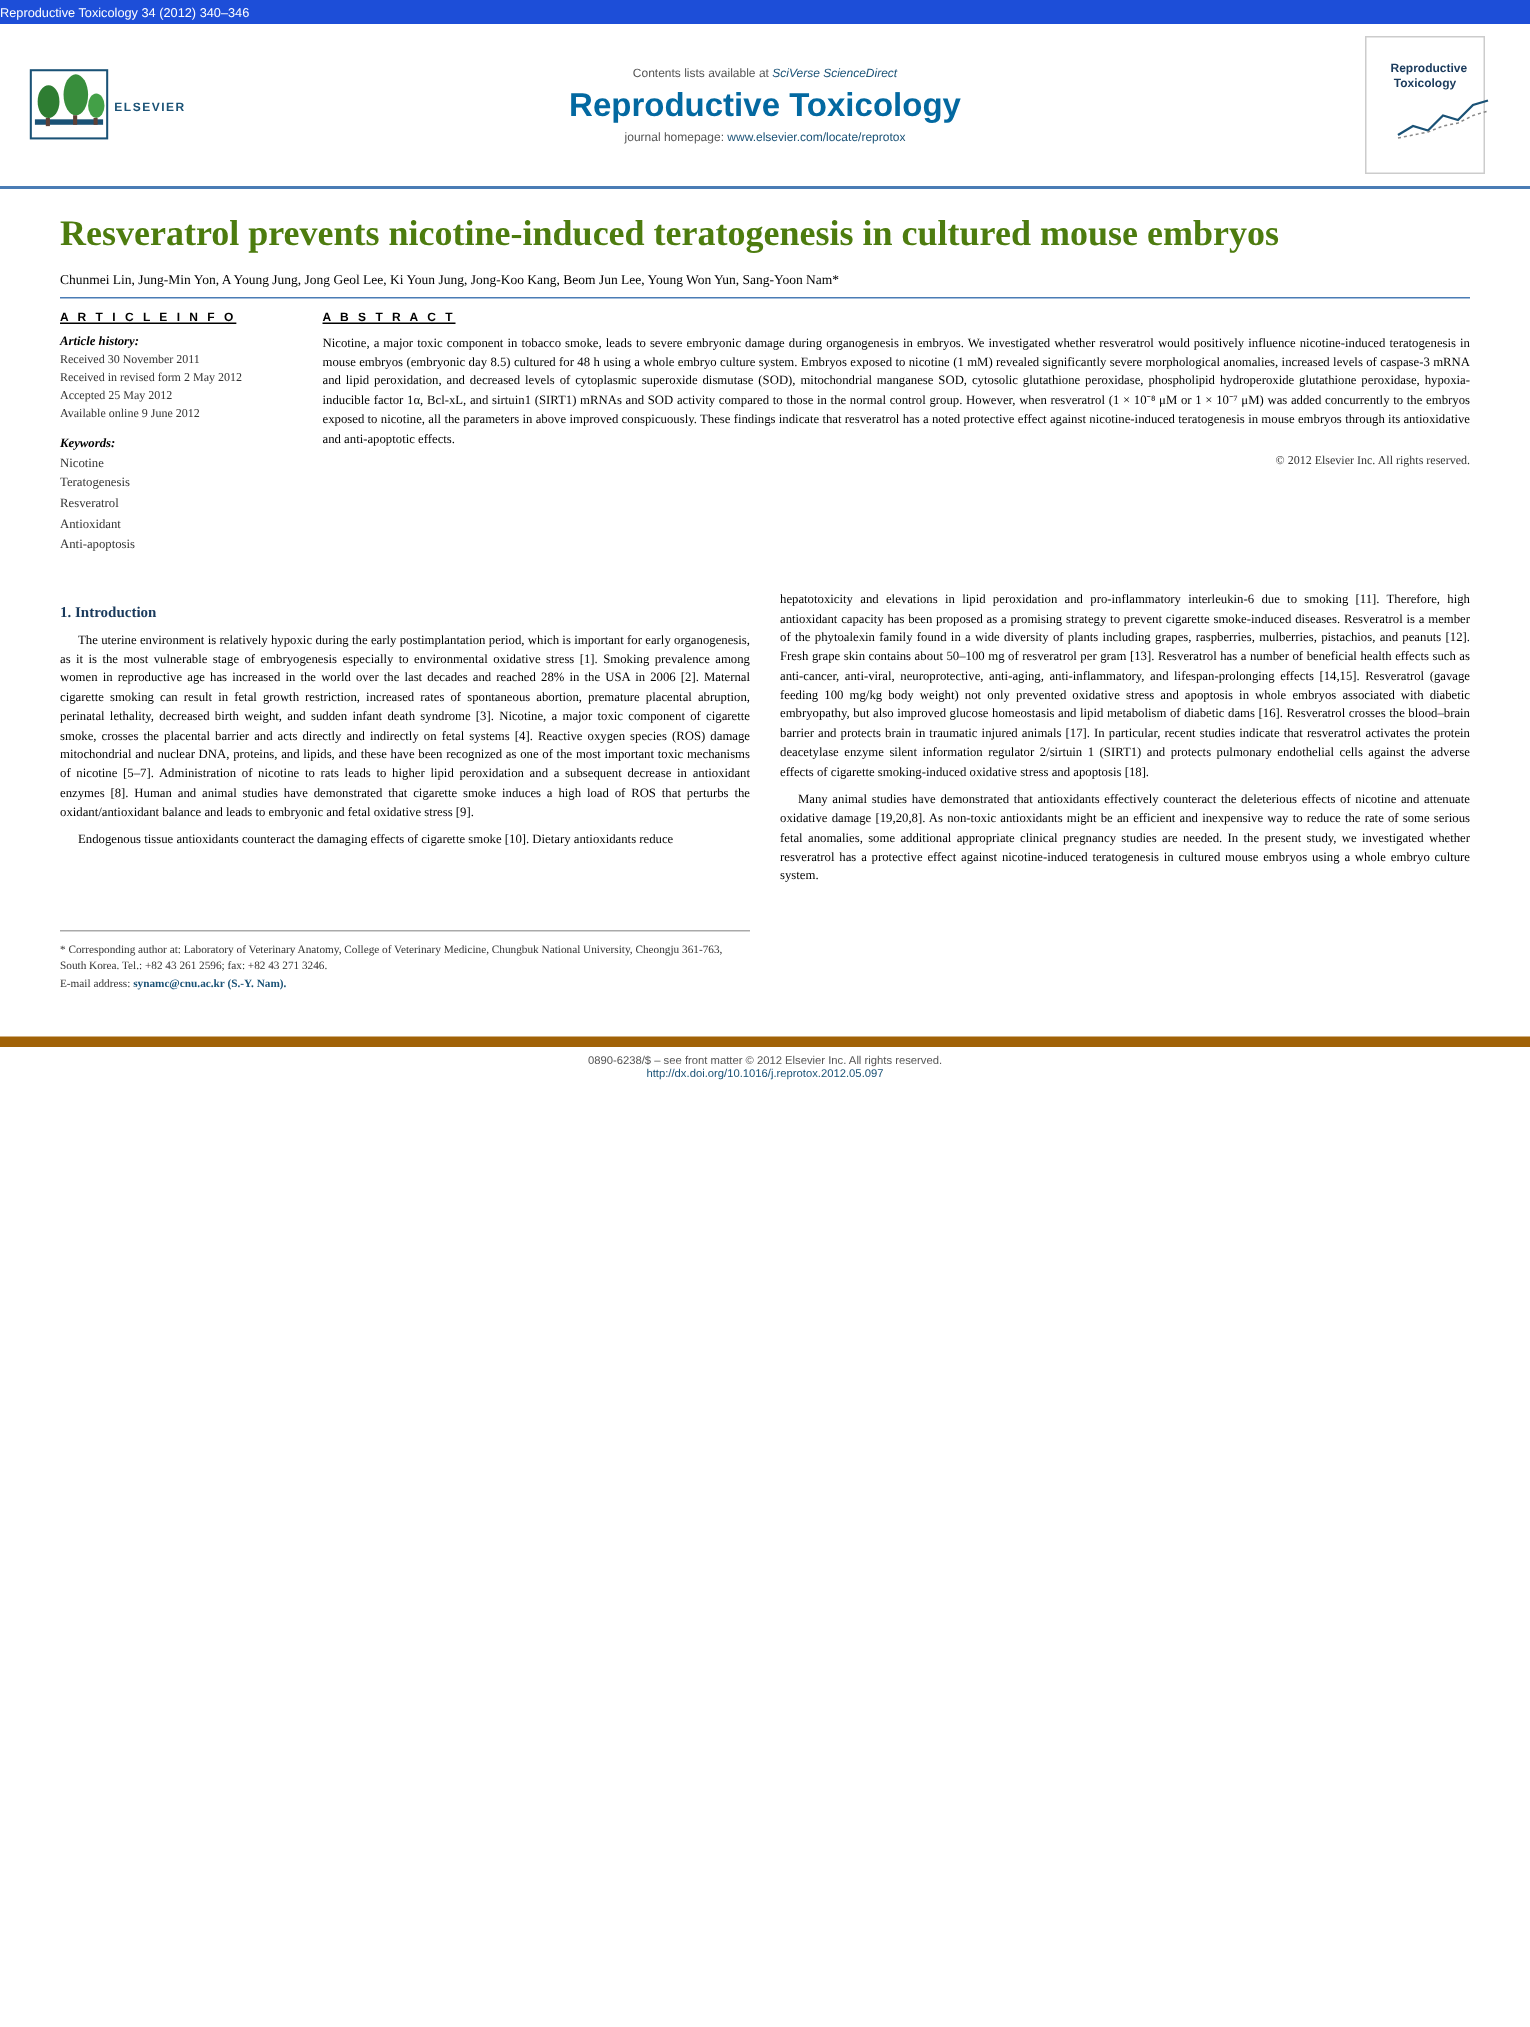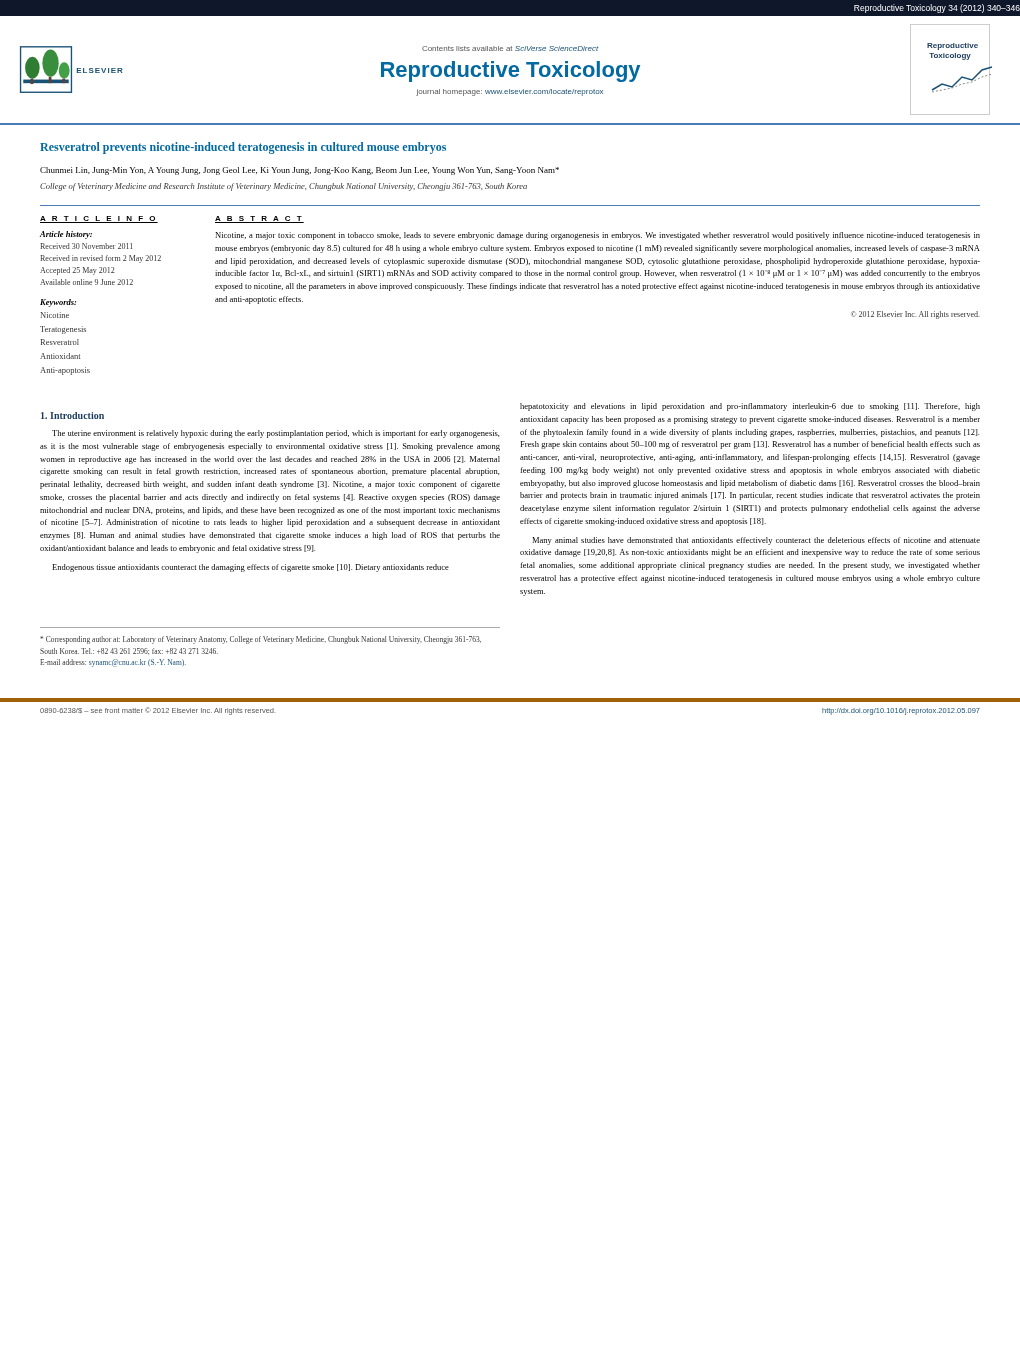--- a/index.html
+++ b/index.html
@@ -11,22 +11,22 @@
       width: 1020px;
       min-height: 1351px;
     }
     .page-container {
       width: 1020px;
       background: #fff;
       padding: 0;
     }
     
     .journal-topbar {
-      background: #0f172a;
-      text-align: right;
+      background: #1d4ed8;
+      text-align: left;
       padding: 3px 0;
       font-size: 8.5px;
       color: #fff;
       font-family: Arial, sans-serif;
     }
 
     
     .journal-header {
       display: flex;
       align-items: center;
@@ -110,23 +110,23 @@
       margin-top: 2px;
     }
 
     
     .article-body {
       padding: 15px 40px 20px 40px;
     }
 
     
     .article-title {
-      font-size: 12px;
-      font-weight: bold;
-      color: #0369a1;
+      font-size: 24px;
+      font-weight: bold;
+      color: #4d7c0f;
       margin-bottom: 8px;
       line-height: 1.3;
       border-bottom: none;
     }
     .article-authors {
       font-size: 9px;
       color: #000;
       margin-bottom: 4px;
       line-height: 1.5;
     }
@@ -234,32 +234,33 @@
     .footnote-area {
       margin-top: 8px;
       border-top: 1px solid #aaa;
       padding-top: 6px;
     }
     .footnote-text {
       font-size: 7.5px;
       color: #333;
       line-height: 1.5;
     }
-    .footnote-text a { color: #1a5276; text-decoration: none; }
+    .footnote-text a { color: #1a5276; text-decoration: none; font-weight: bold; }
 
     .bottom-bar {
       display: flex;
       justify-content: space-between;
       align-items: center;
       padding: 4px 40px;
-      border-top: 4px solid #a16207;
+      border-top: 7px solid #a16207;
       margin-top: 10px;
       font-size: 7.5px;
       color: #555;
       font-family: Arial, sans-serif;
+      flex-direction: column;
     }
     .bottom-bar a { color: #1a5276; text-decoration: none; text-align: right; }
 
     
   </style>
 </head>
 <body>
 
 <div class="page-container">
 
@@ -312,23 +313,20 @@
       </div>
     </div>
   </div>
 
   <div class="article-body">
 
     <div class="article-title">Resveratrol prevents nicotine-induced teratogenesis in cultured mouse embryos</div>
 
     <div class="article-authors">Chunmei Lin, Jung-Min Yon, A Young Jung, Jong Geol Lee, Ki Youn Jung, Jong-Koo Kang, Beom Jun Lee, Young Won Yun, Sang-Yoon Nam*</div>
 
-    <div class="article-affiliation">
-      <em>College of Veterinary Medicine and Research Institute of Veterinary Medicine, Chungbuk National University, Cheongju 361-763, South Korea</em>
-    </div>
 
     <div class="article-info-row">
 
       <div class="article-info-left">
         <div class="section-label">A R T I C L E   I N F O</div>
 
         <div class="info-block">
           <div class="info-block-title">Article history:</div>
           <div class="info-line">Received 30 November 2011</div>
           <div class="info-line">Received in revised form 2 May 2012</div>

